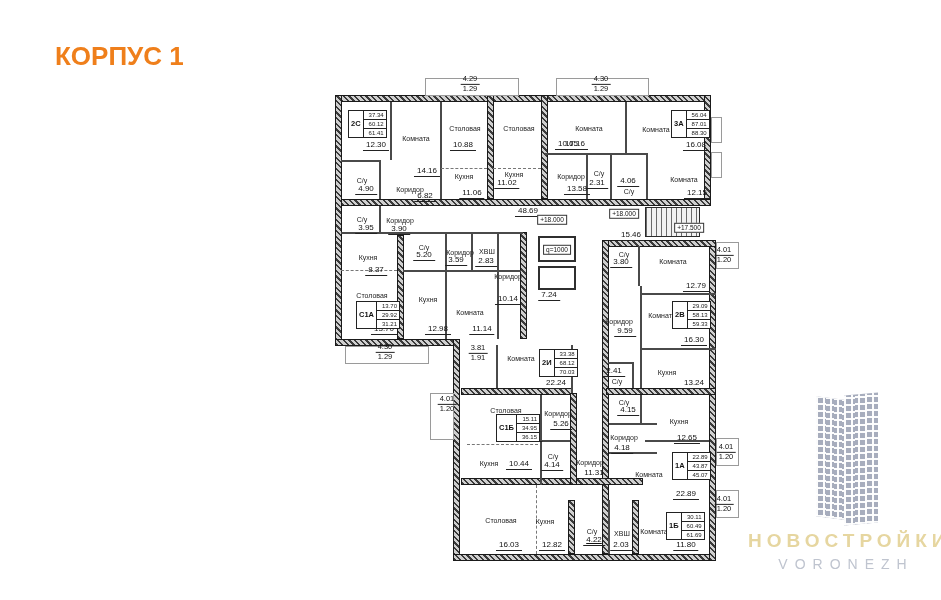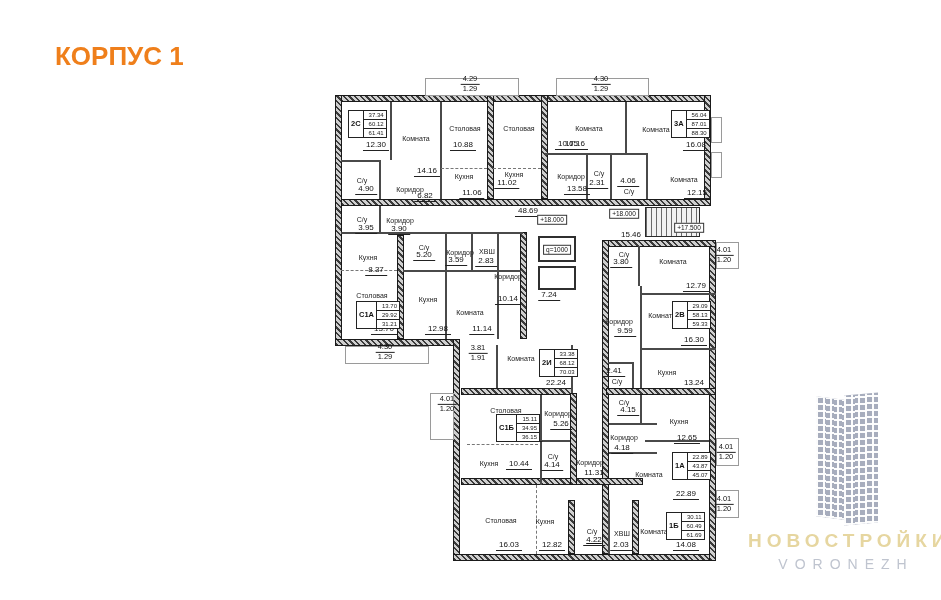--- a/index.html
+++ b/index.html
@@ -210,21 +210,21 @@
     <div class="ra" style="left: 686px; top: 495px;">22.89</div>
     <div class="rn" style="left: 501px; top: 520px;">Столовая</div>
     <div class="ra" style="left: 509px; top: 546px;">16.03</div>
     <div class="rn" style="left: 545px; top: 521px;">Кухня</div>
     <div class="ra" style="left: 552px; top: 546px;">12.82</div>
     <div class="rn" style="left: 592px; top: 531px;">С/у</div>
     <div class="ra" style="left: 594px; top: 541px; text-decoration: underline;">4.22</div>
     <div class="rn" style="left: 622px; top: 533px;">ХВШ</div>
     <div class="ra" style="left: 621px; top: 546px;">2.03</div>
     <div class="rn" style="left: 654px; top: 531px;">Комната</div>
-    <div class="ra" style="left: 686px; top: 546px;">14.08</div>
+    <div class="ra" style="left: 686px; top: 546px;">11.80</div>
     <div class="apt" style="left: 348px; top: 110px;">
       <div class="apt-t">2С</div>
       <div class="apt-v">
         <div>37.34</div>
         <div>60.12</div>
         <div>61.41</div>
       </div>
     </div>
     <div class="apt" style="left: 671px; top: 110px;">
       <div class="apt-t">3А</div>

